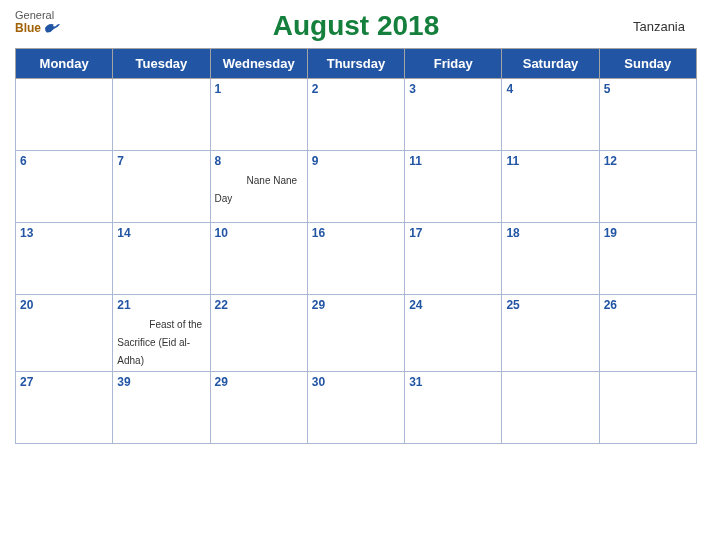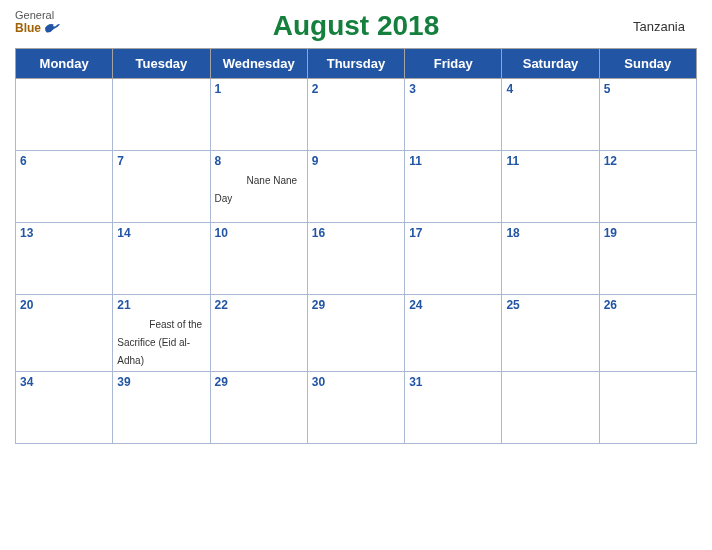--- a/index.html
+++ b/index.html
@@ -209,21 +209,21 @@
           </td>
           <td>
             <span class="day-number">25</span>
           </td>
           <td>
             <span class="day-number">26</span>
           </td>
         </tr>
         <tr>
           <td>
-            <span class="day-number">34</span>
+            <span class="day-number">27</span>
           </td>
           <td>
             <span class="day-number">39</span>
           </td>
           <td>
             <span class="day-number">29</span>
           </td>
           <td>
             <span class="day-number">30</span>
           </td>

